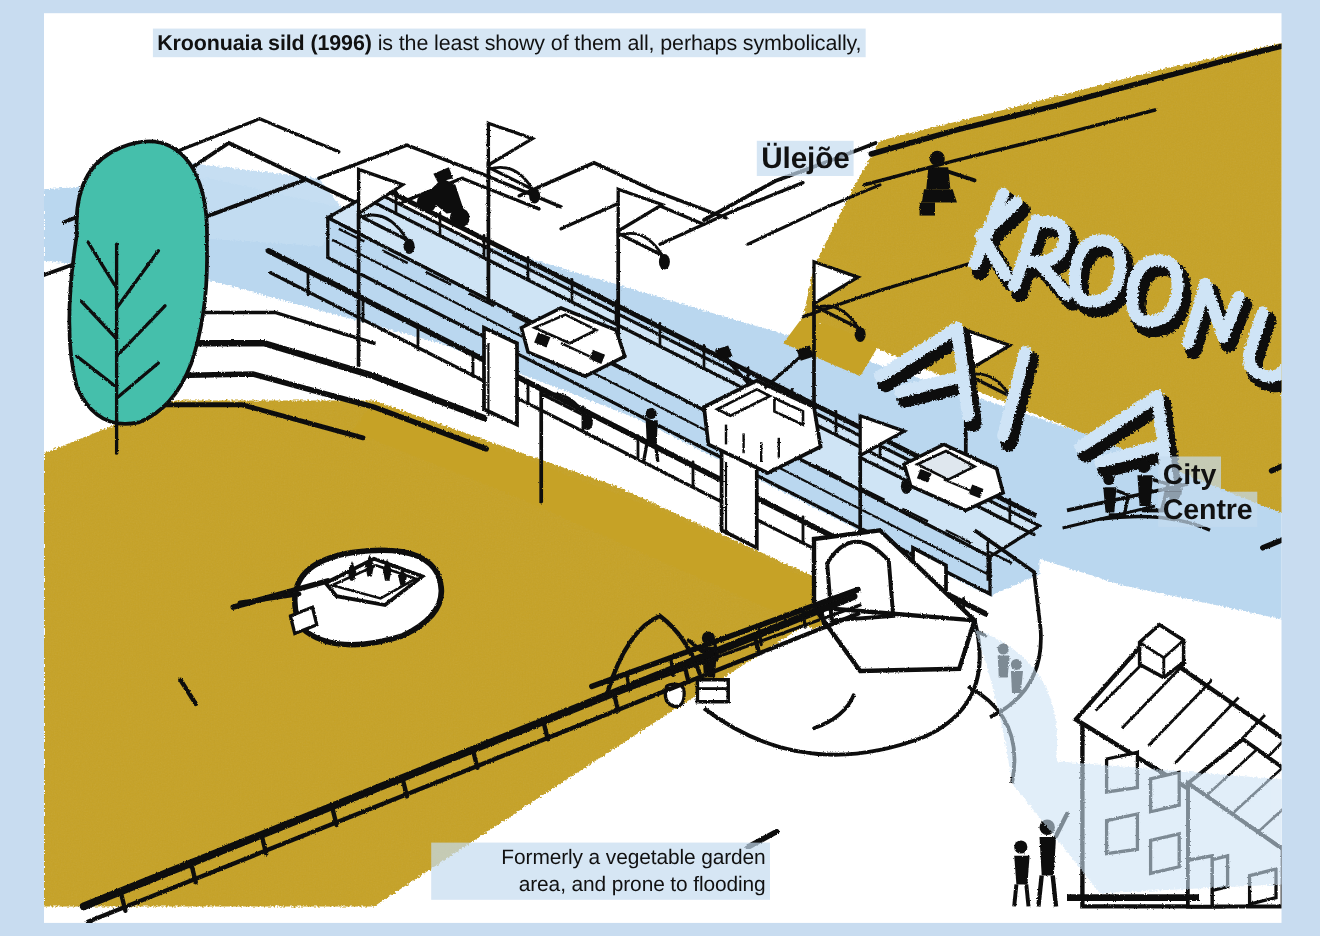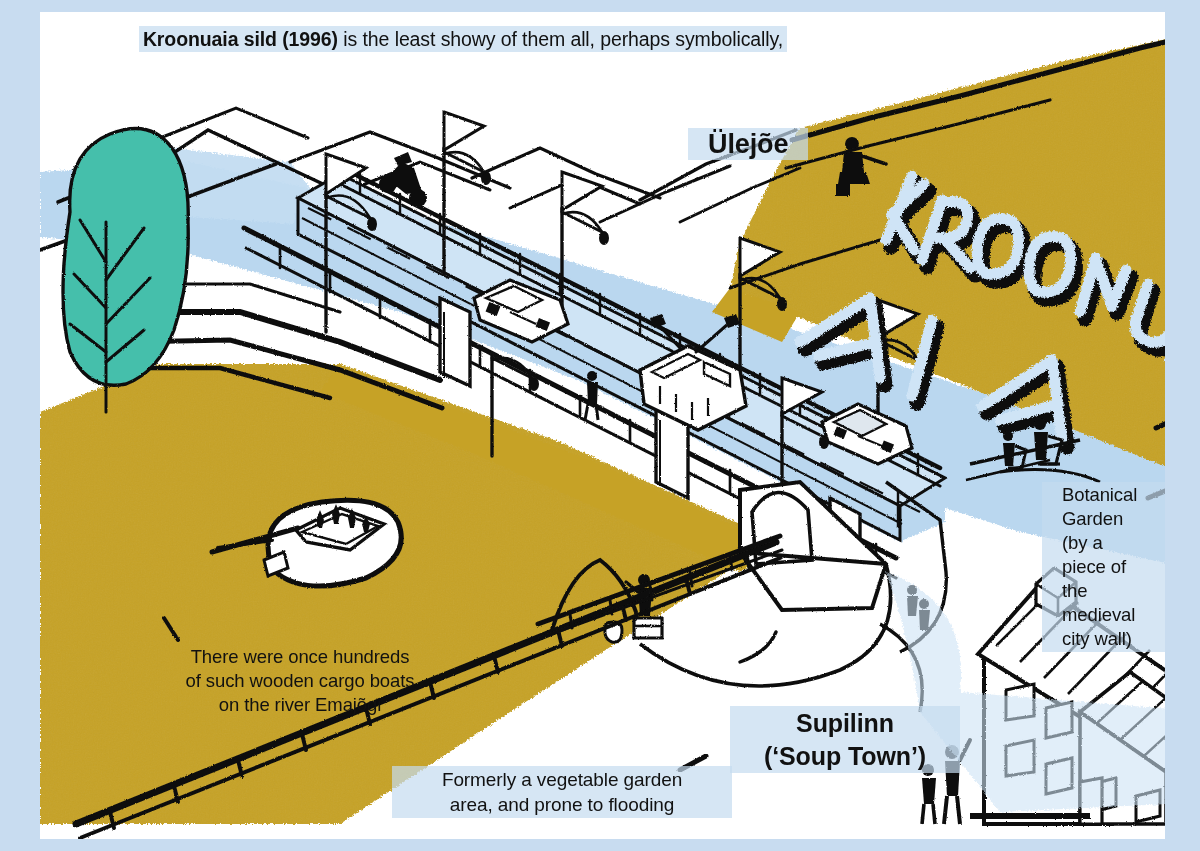--- a/index.html
+++ b/index.html
@@ -31,38 +31,38 @@
     color:#111111;
     line-height:1.22;
     white-space:pre-line;
     letter-spacing:-0.1px;
   }
   .hl{
     
     background:rgba(197,219,240,0.70);
     box-decoration-break:clone;
     -webkit-box-decoration-break:clone;
-    padding:1px 20px;
+    padding:1px 4px;
   }
   .bold{font-weight:bold;}
 
   #header{
     left:28px;top:14px;width:790px;
     text-align:center;font-size:19.5px;line-height:1.38;
   }
   #header .hl{padding:2px 4px;}
 
   #lbl-ulejoe{left:648px;top:116px;font-size:27px;font-weight:bold;}
   #lbl-citycentre{left:1013px;top:404px;font-size:26px;font-weight:bold;}
   #lbl-botanical{left:1002px;top:470px;font-size:18.5px;text-align:left;line-height:1.30;}
   #lbl-barge{left:48px;top:521px;width:250px;text-align:center;font-size:21px;line-height:1.33;}
   #lbl-cargo{left:120px;top:633px;width:280px;text-align:center;font-size:18.5px;line-height:1.30;}
   #lbl-fisherman{left:529px;top:650px;font-size:18.5px;}
   #lbl-supilinn{left:690px;top:694px;width:190px;text-align:center;font-size:25px;font-weight:bold;line-height:1.30;}
-  #lbl-flooding{left:352px;top:754px;width:300px;text-align:center;font-size:19px;line-height:1.32;}
+  #lbl-flooding{left:352px;top:754px;width:300px;text-align:right;font-size:19px;line-height:1.32;}
 
   
 </style>
 </head>
 <body>
 
 <div id="frame">
   <div id="canvas">
 
     <svg class="art" viewBox="0 0 1168 827" xmlns="http://www.w3.org/2000/svg">
@@ -585,31 +585,24 @@
           <path d="M846 560 Q930 590 920 680 L1168 700 L1168 790 L960 800 L880 700 Q868 620 846 560 Z" fill="#cde2f4" opacity="0.65"></path>
         </g>
 
       </g>
     </svg>
 
     <div id="header" class="txt"><span class="hl"><span class="bold">Kroonuaia sild (1996)</span><span> is the least showy of them all, perhaps symbolically,</span></span><br><br></div>
 
     <div id="lbl-ulejoe" class="txt"><span class="hl">Ülejõe</span></div>
 
-
-    <div id="lbl-botanical" class="txt hl">Botanical Garden
-(by a piece of the
-medieval city wall)</div>
-
-
-    <div id="lbl-cargo" class="txt">There were once hundreds
-of such wooden cargo boats
-on the river Emajõgi</div>
-
-
-    <div id="lbl-supilinn" class="txt hl">Supilinn
-(‘Soup Town’)</div>
+    <div id="lbl-citycentre" class="txt"><span class="hl">City Centre</span></div>
+
+
+
+
+
 
     <div id="lbl-flooding" class="txt hl">Formerly a vegetable garden
 area, and prone to flooding</div>
 
   </div>
 </div>
 
 </body></html>

